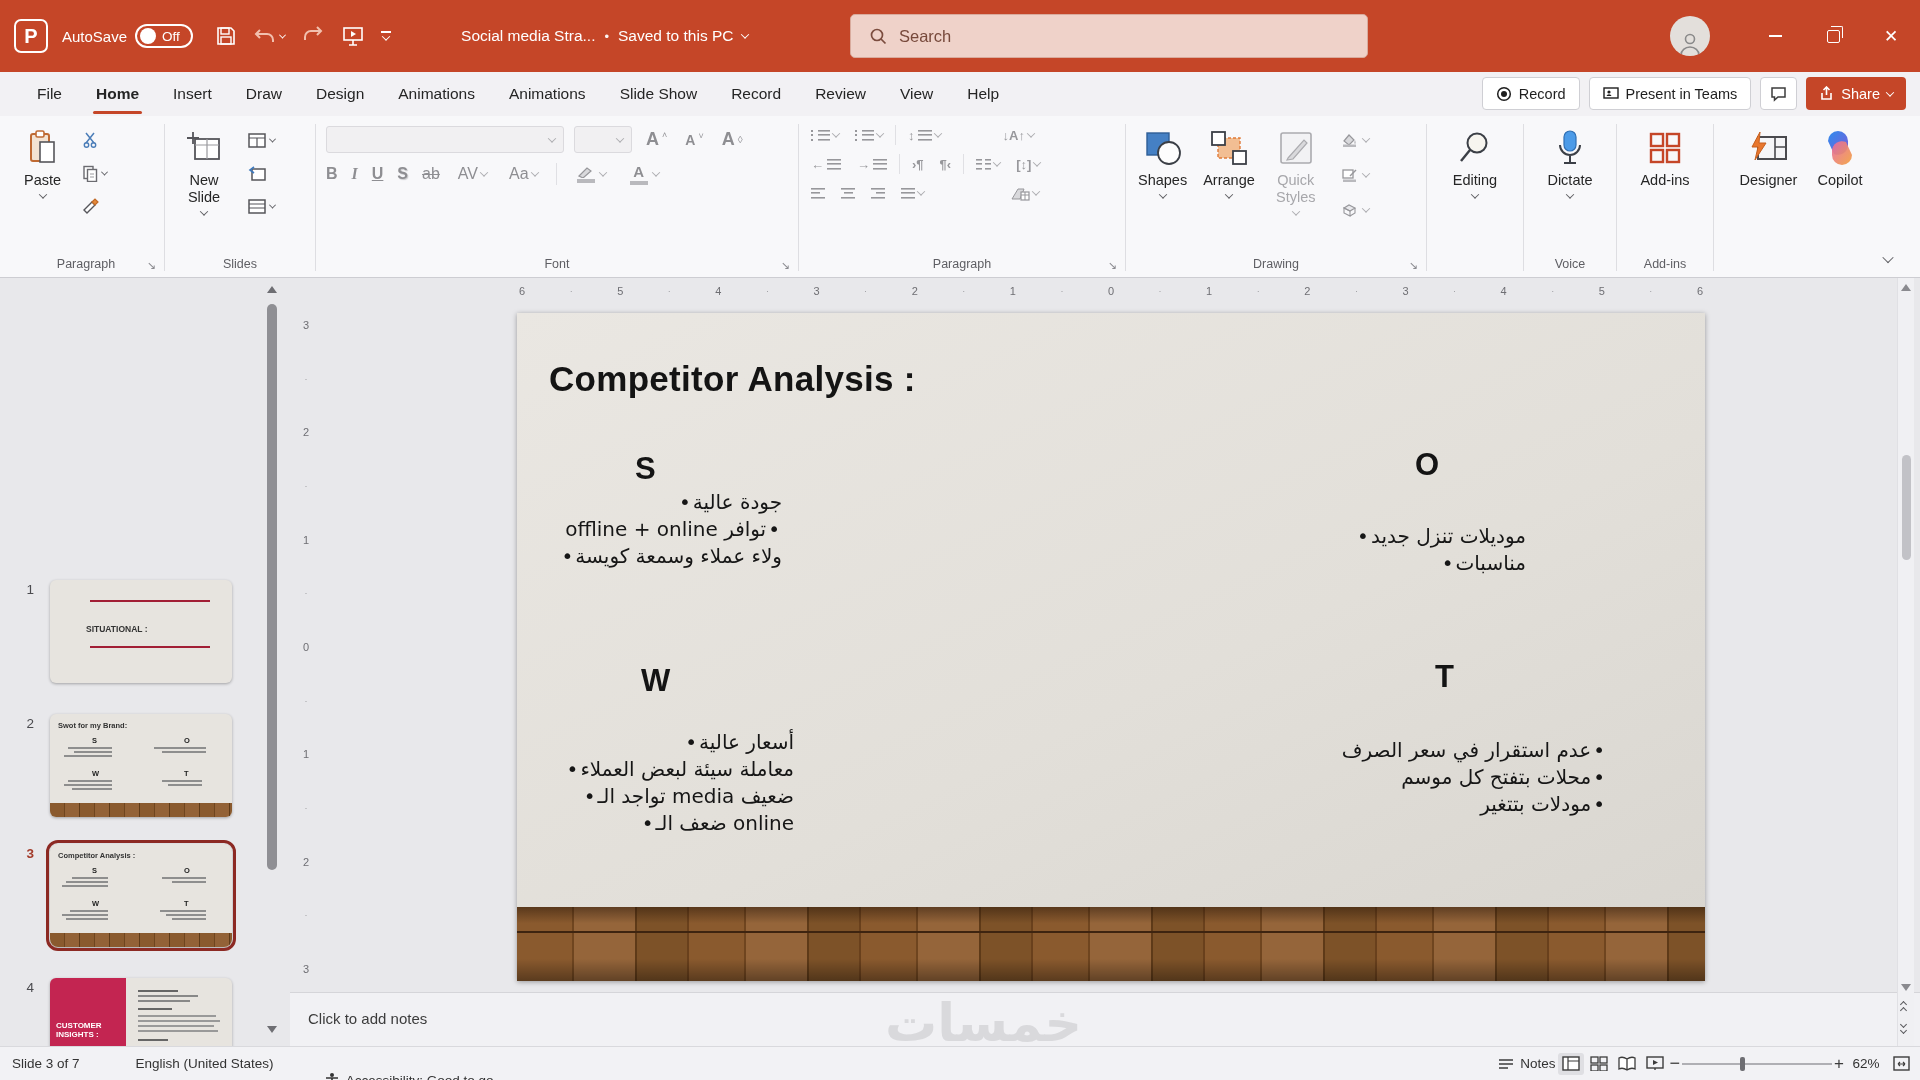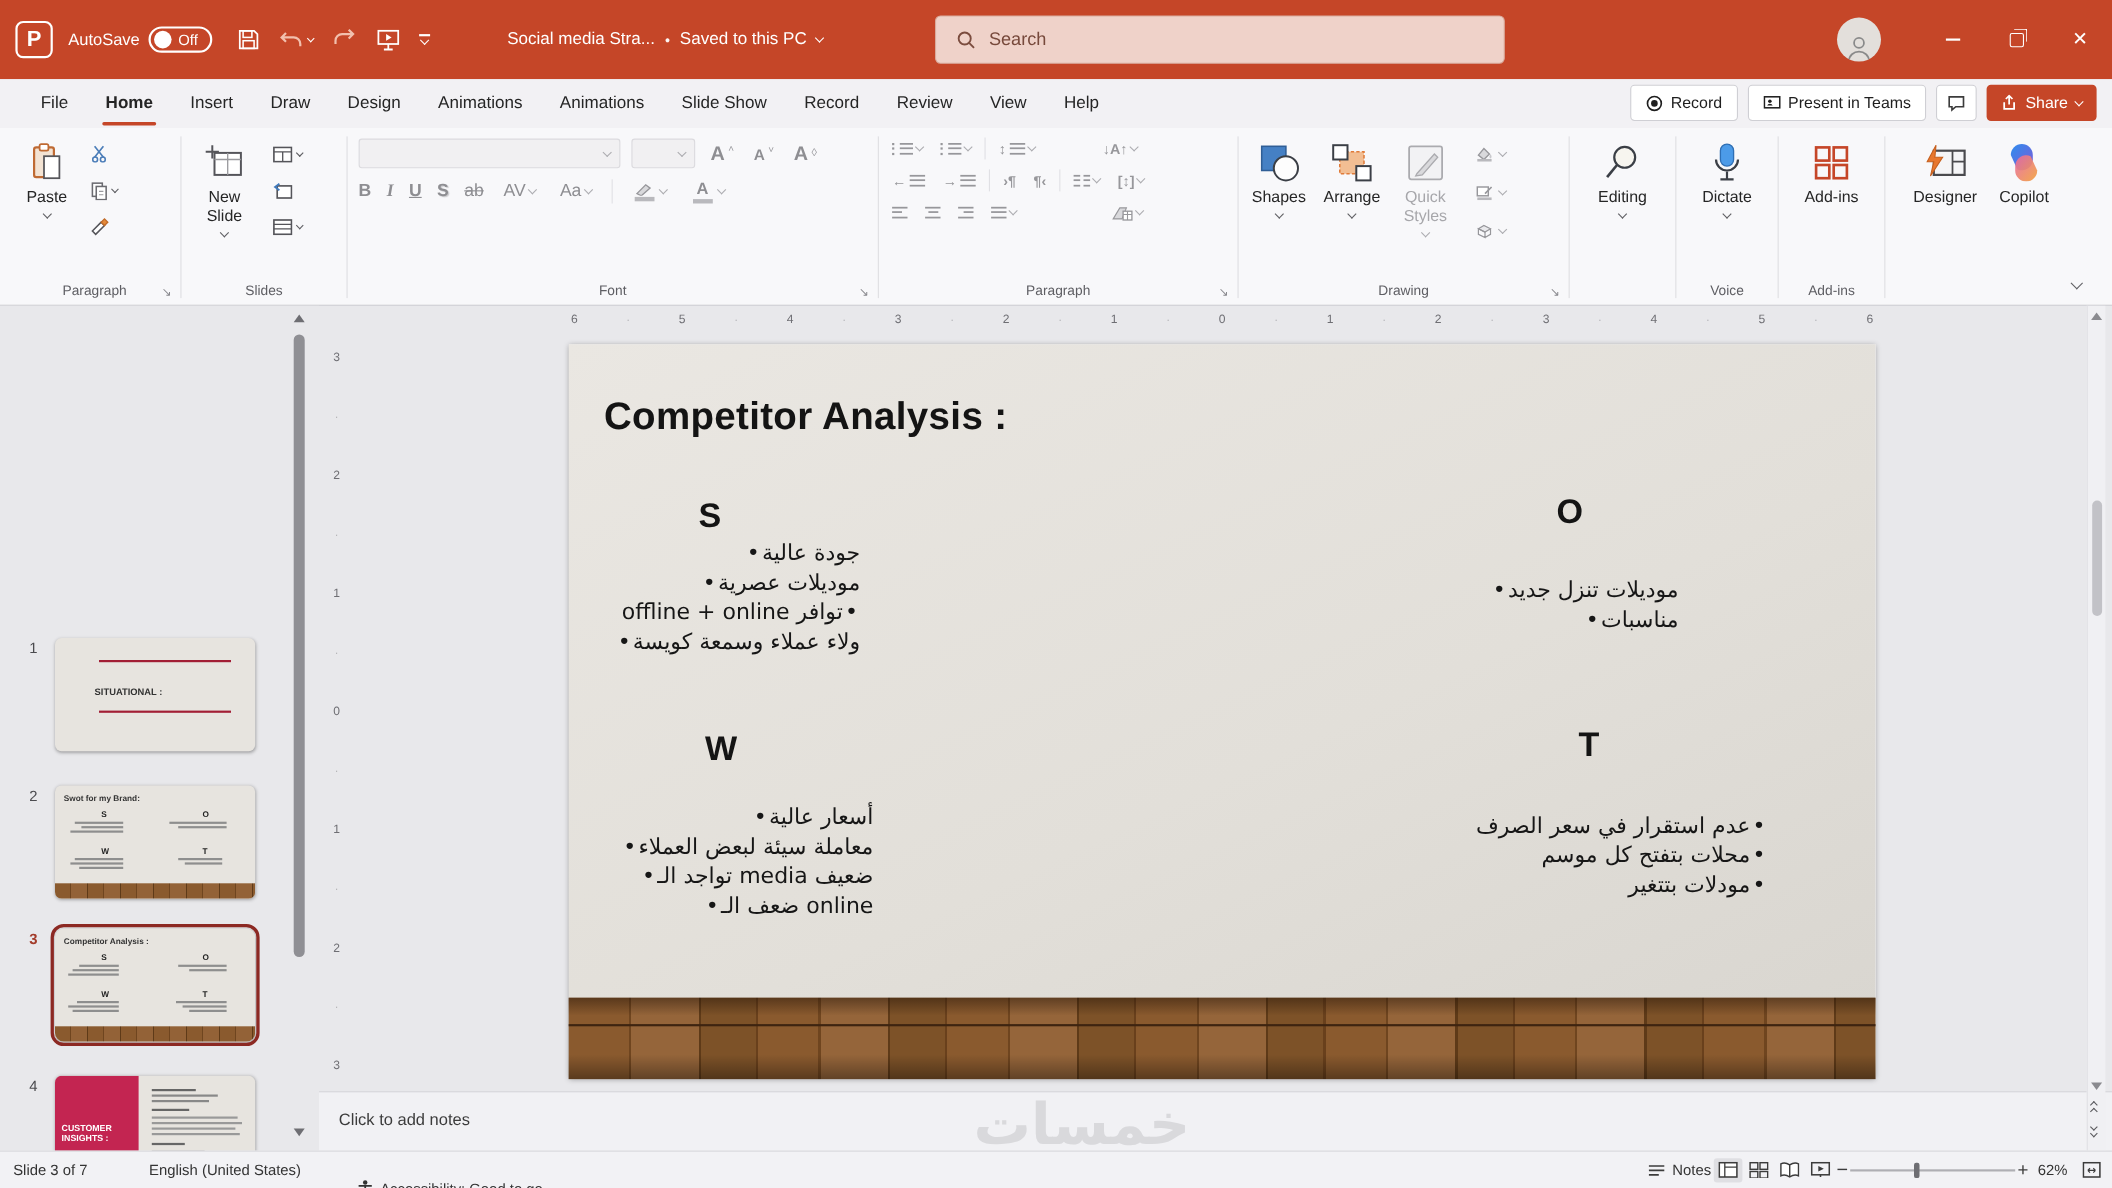--- a/index.html
+++ b/index.html
@@ -800,21 +800,20 @@
       <i>·</i>
     <span>3</span>
   </div>
 
   <div class="slide">
     <div class="sl-title">Competitor Analysis :</div>
 
     <div class="swl" style="left:118px;top:138px;">S</div>
     <ul class="blist" style="right:923px;top:176px;width:330px;">
       <li dir="ltr">جودة عالية</li>
-      <li dir="ltr">موديلات عصرية</li>
       <li dir="rtl">توافر offline + online</li>
       <li dir="ltr">ولاء عملاء وسمعة كويسة</li>
     </ul>
 
     <div class="swl" style="left:898px;top:134px;">O</div>
     <ul class="blist" style="right:179px;top:210px;width:300px;">
       <li dir="ltr">موديلات تنزل جديد</li>
       <li dir="ltr">مناسبات</li>
     </ul>
 

